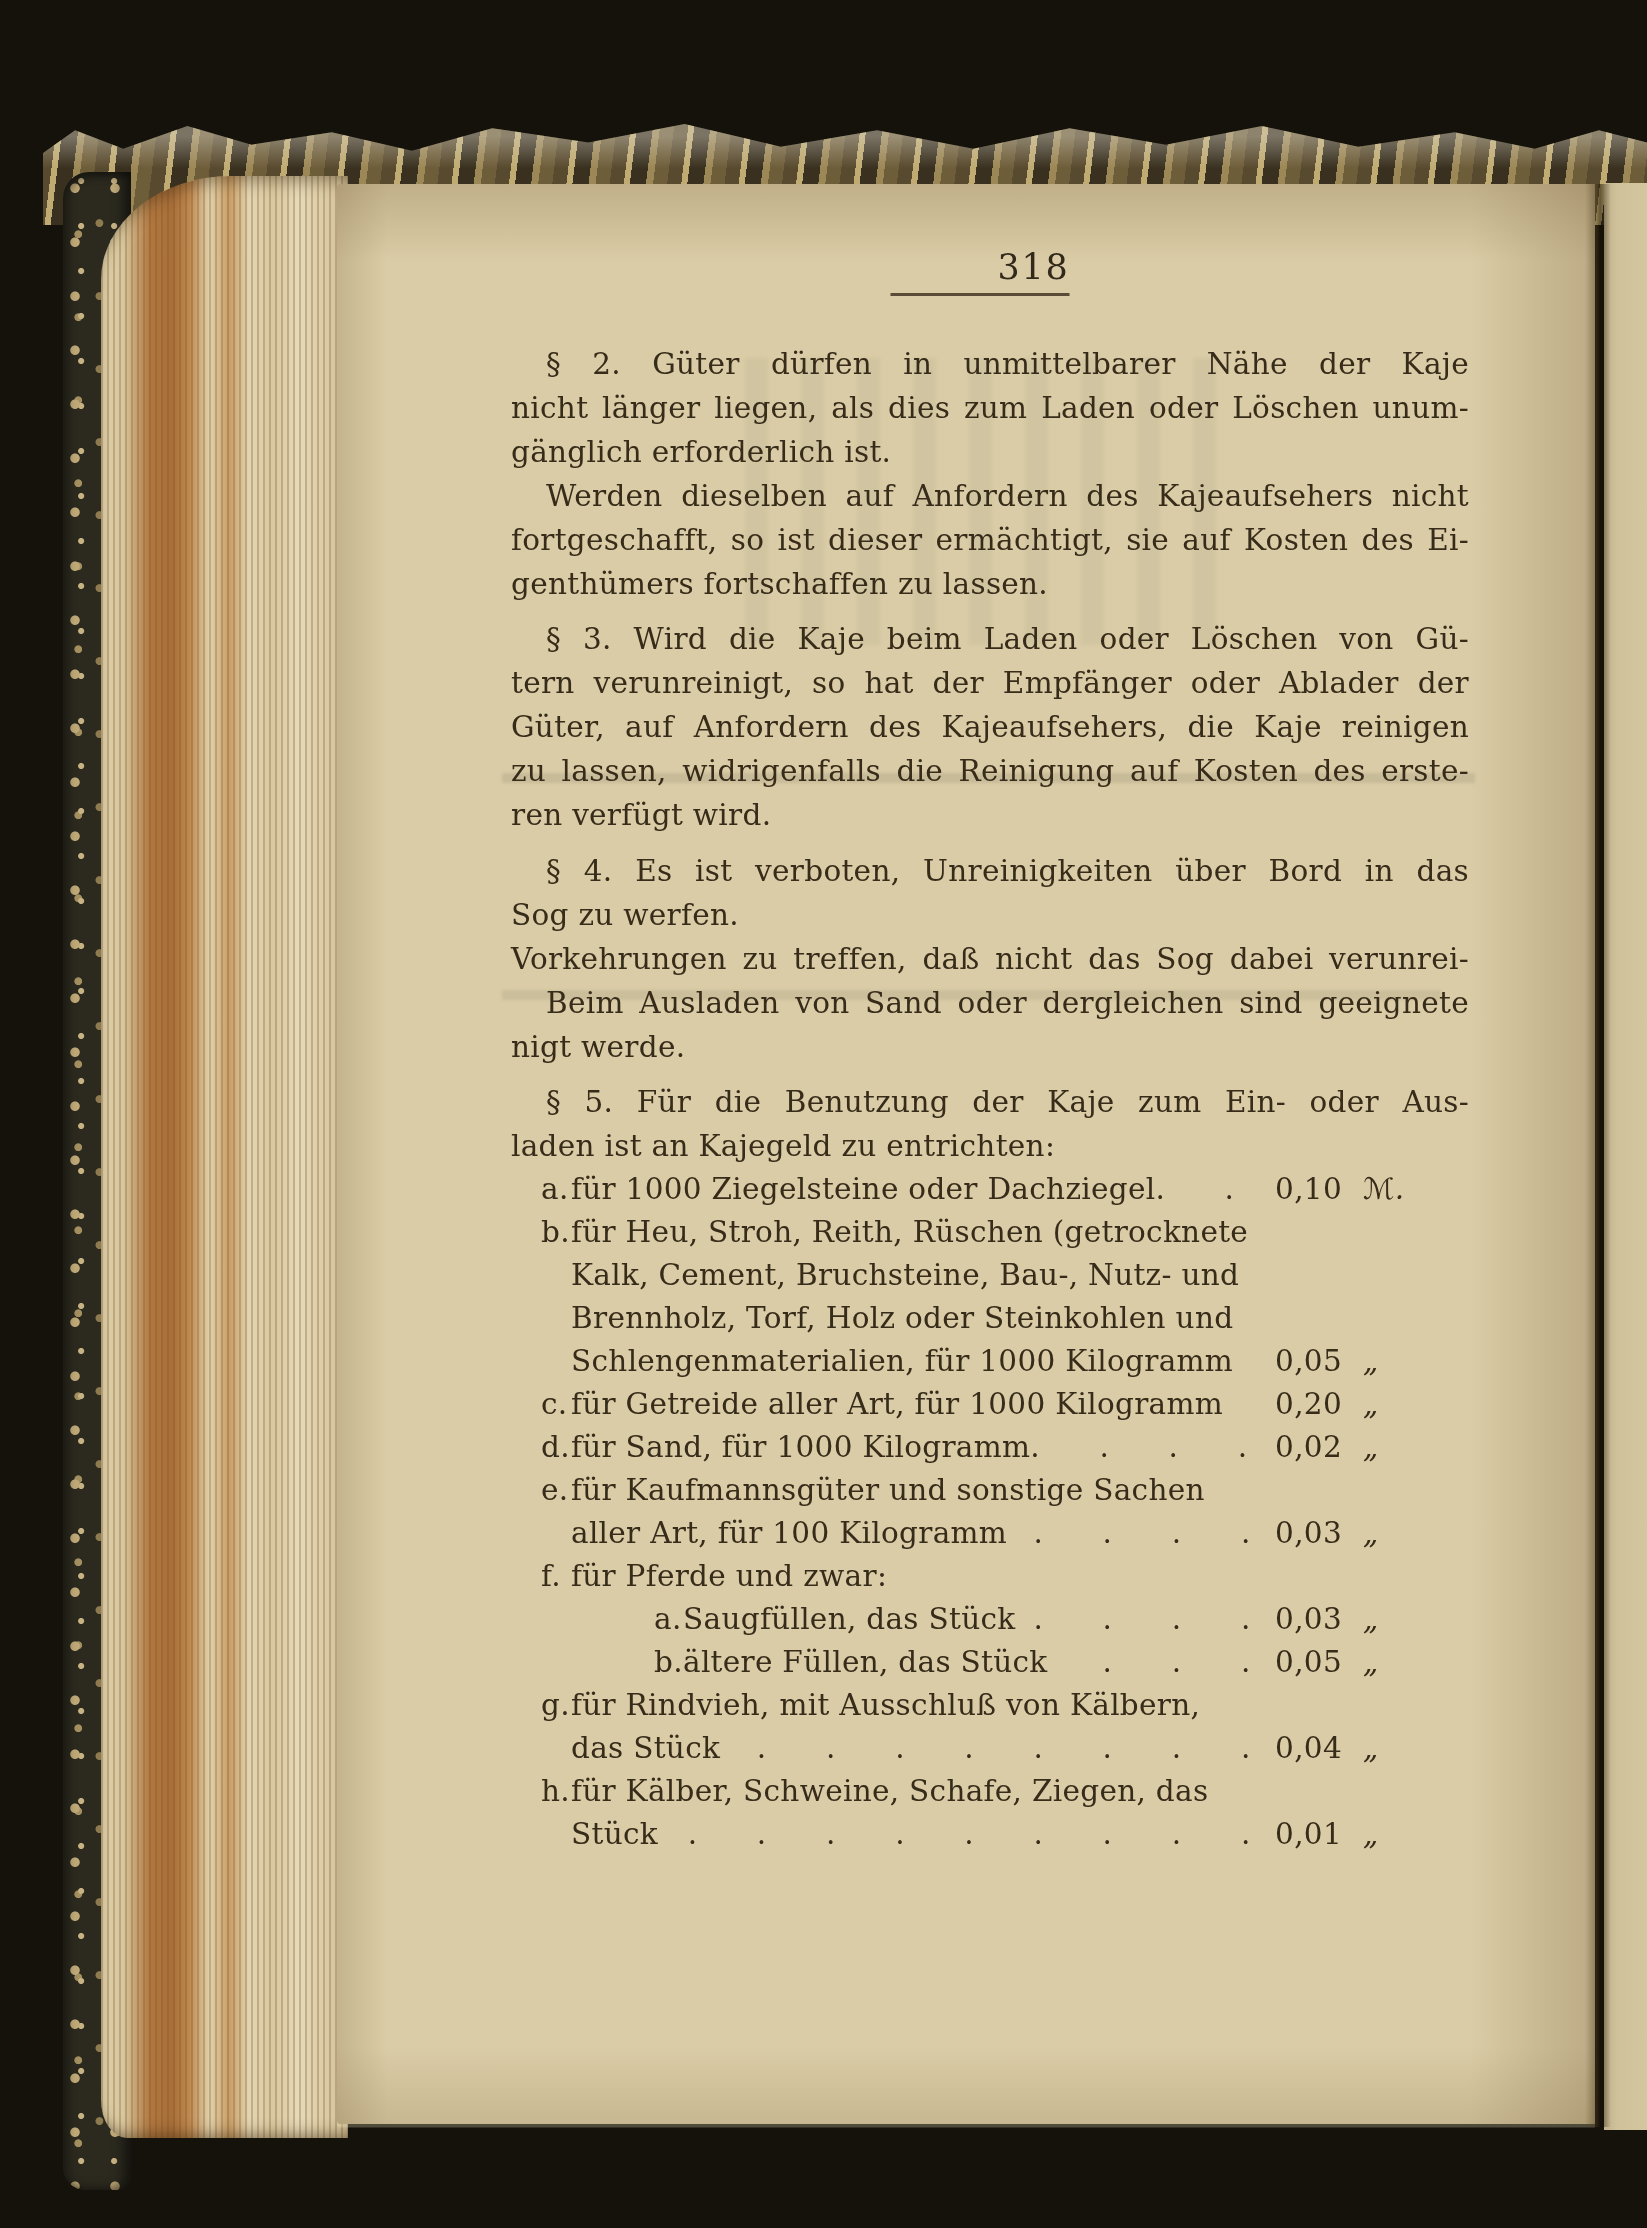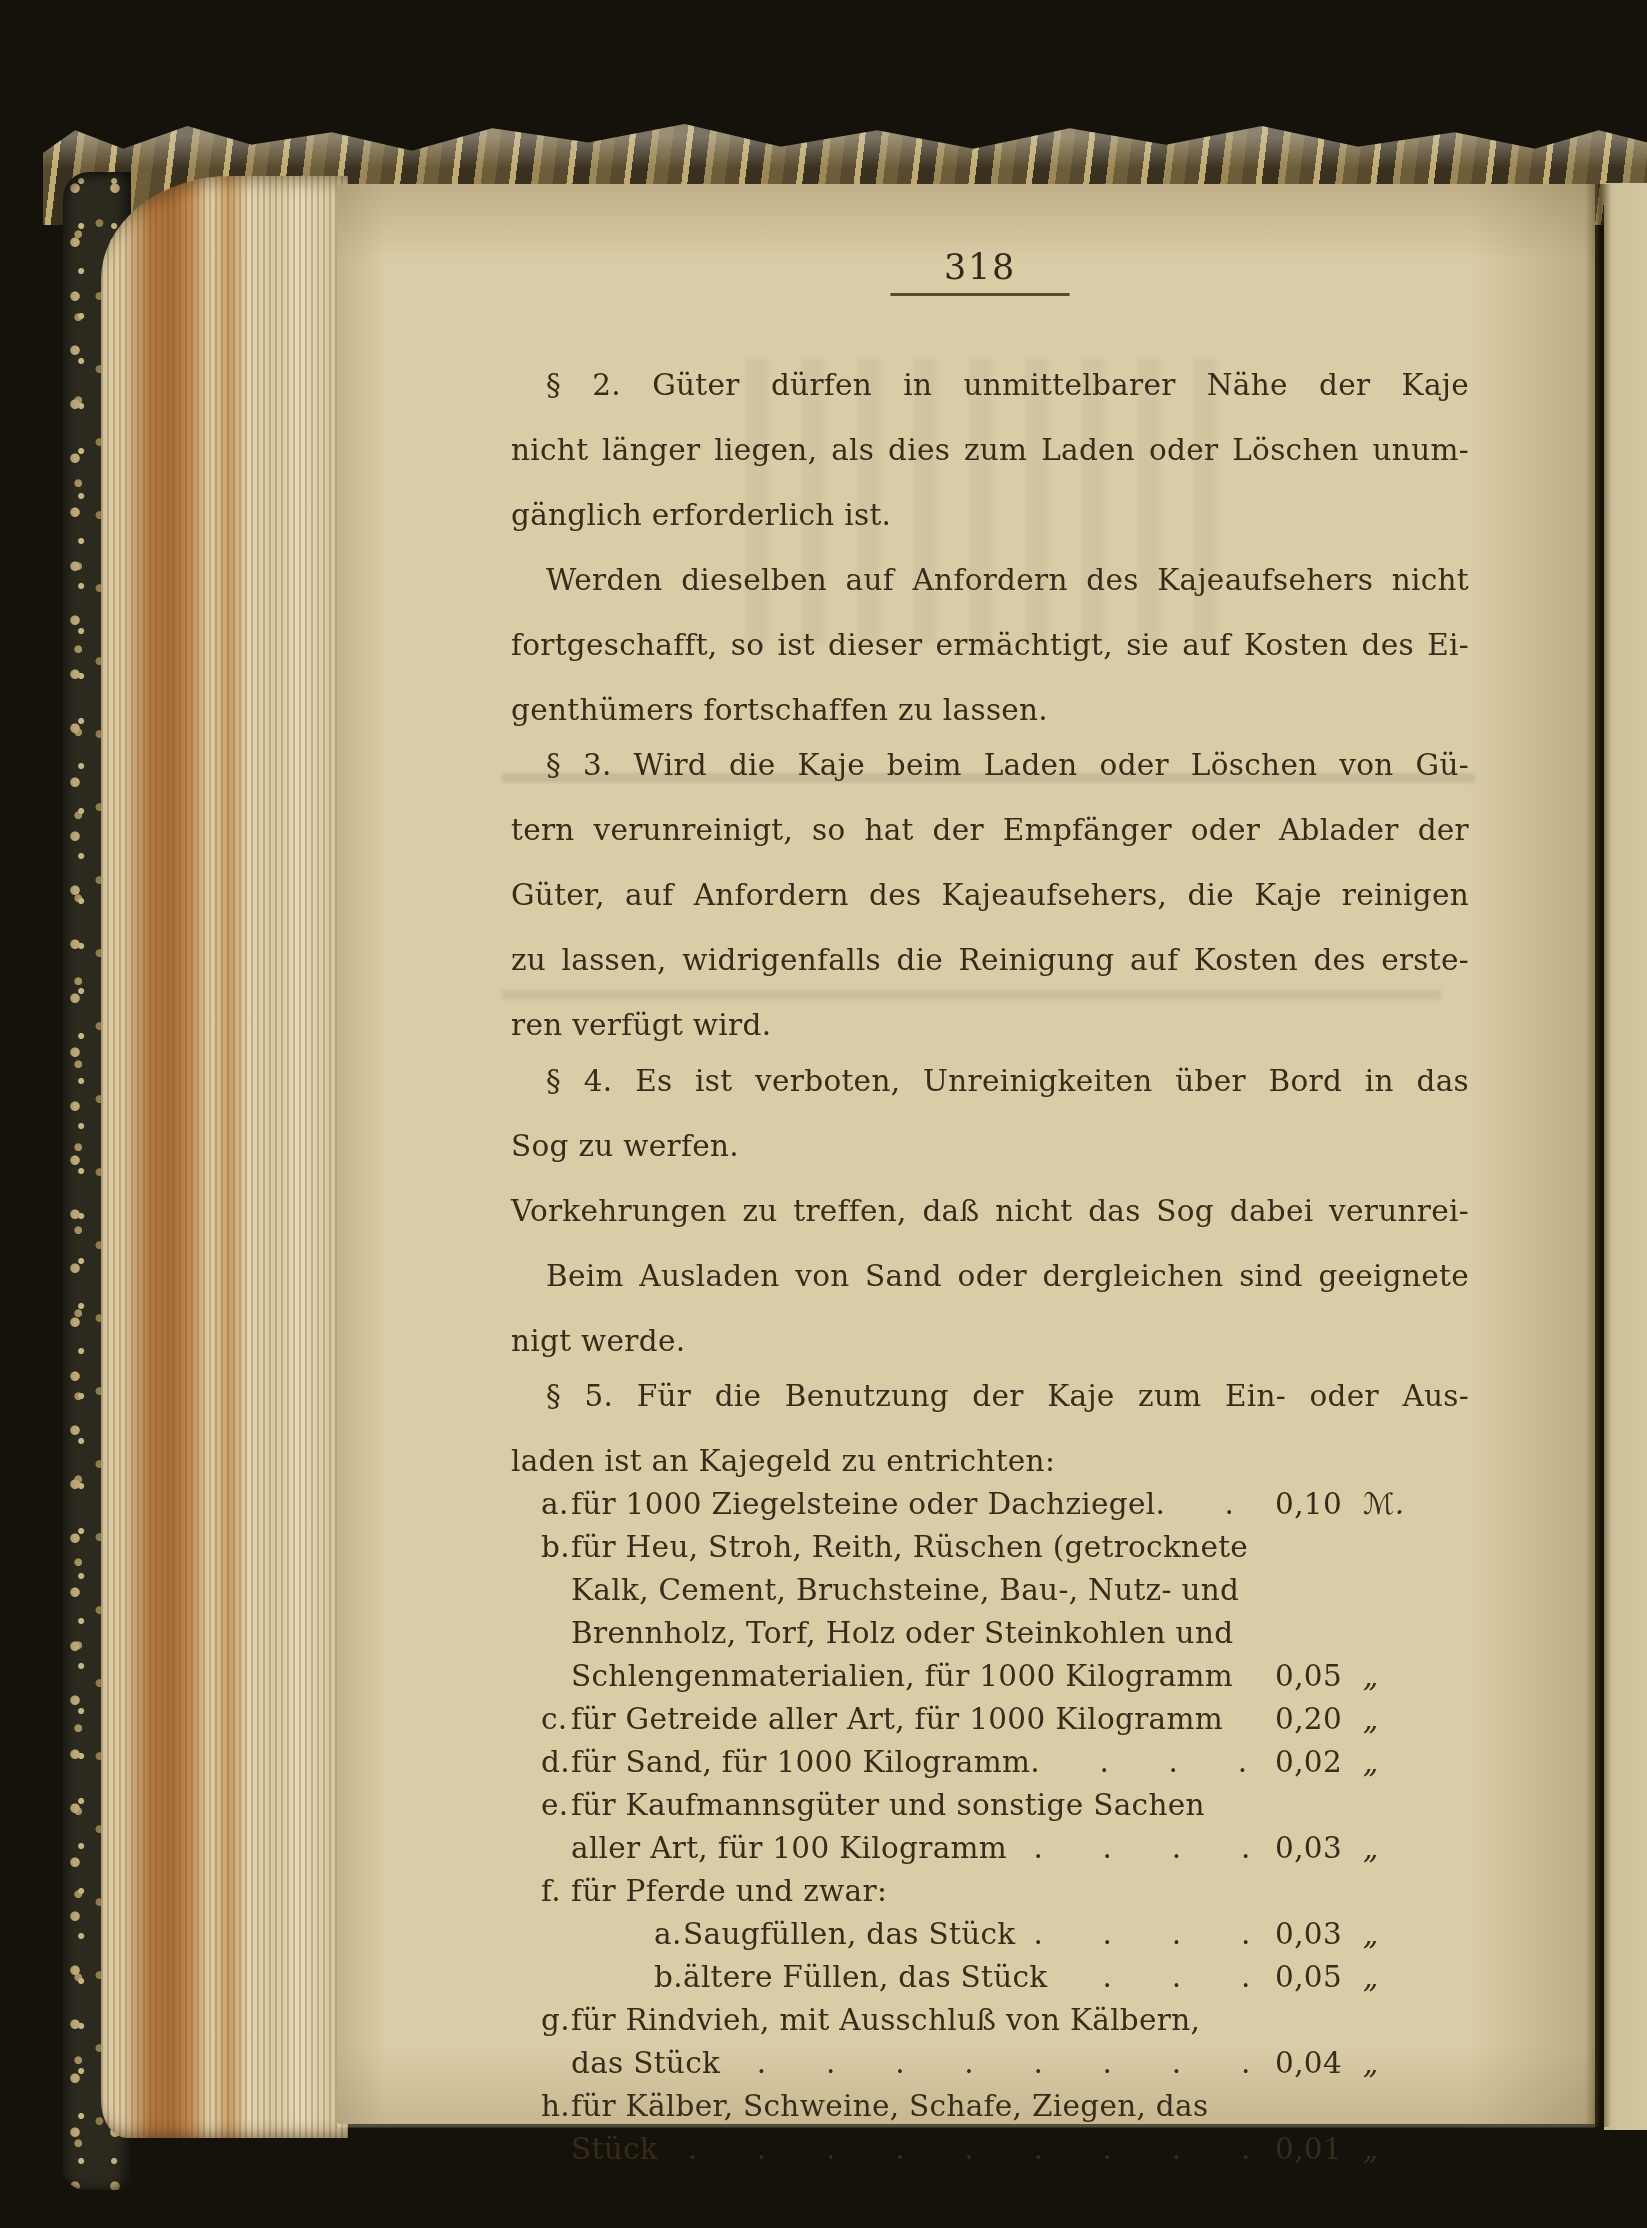--- a/index.html
+++ b/index.html
@@ -68,27 +68,27 @@
       linear-gradient(90deg, rgba(120,95,55,.22) 0%, rgba(0,0,0,0) 4%,
         rgba(0,0,0,0) 90%, rgba(110,85,45,.28) 100%),
       linear-gradient(180deg, rgba(115,90,50,.25) 0%, rgba(0,0,0,0) 4%,
         rgba(0,0,0,0) 96%, rgba(115,90,50,.18) 100%),
       #dacca6;
     border-radius:3.5px 0 0 3.5px;
     box-shadow:0 3.5px 0 rgba(236,226,190,.28);
     color:#372c1a;
   }
 
-  .pageno-wrap{position:absolute;left:643px;top:63px;transform:translateX(-50%);text-align:center;}
+  .pageno-wrap{position:absolute;left:643px;top:63px;transform:translateX(-50%);text-align:right;}
   .pageno{font-size:35px;line-height:40px;letter-spacing:1.7px;color:#33291a;}
   .rule{width:179px;height:2.6px;background:#4a3e2a;margin:6px auto 0;opacity:.9;}
 
   .content{position:absolute;left:174px;top:158px;width:958px;font-size:29.5px;color:#372c1a;}
   .ln{letter-spacing:0.3px;}
-  .p{height:44px;line-height:44px;text-align:justify;text-align-last:justify;white-space:normal;margin-top:21px;}
+  .p{height:44px;line-height:44px;text-align:justify;text-align-last:justify;white-space:normal;}
   .p.end{text-align:left;text-align-last:left;}
   .p.first{text-indent:35px;}
   .gap{margin-top:11.3px;}
 
   .fee{height:43px;line-height:43px;display:flex;padding-left:30px;}
   .fee .letter{flex:0 0 30px;}
   .fee.sub{padding-left:143px;}
   .fee.sub .letter{flex:0 0 29px;}
   .fee .ftext{flex:0 0 auto;white-space:nowrap;text-align:right;}
   .fee .dots{flex:1 1 0;min-width:0;overflow:hidden;white-space:nowrap;

